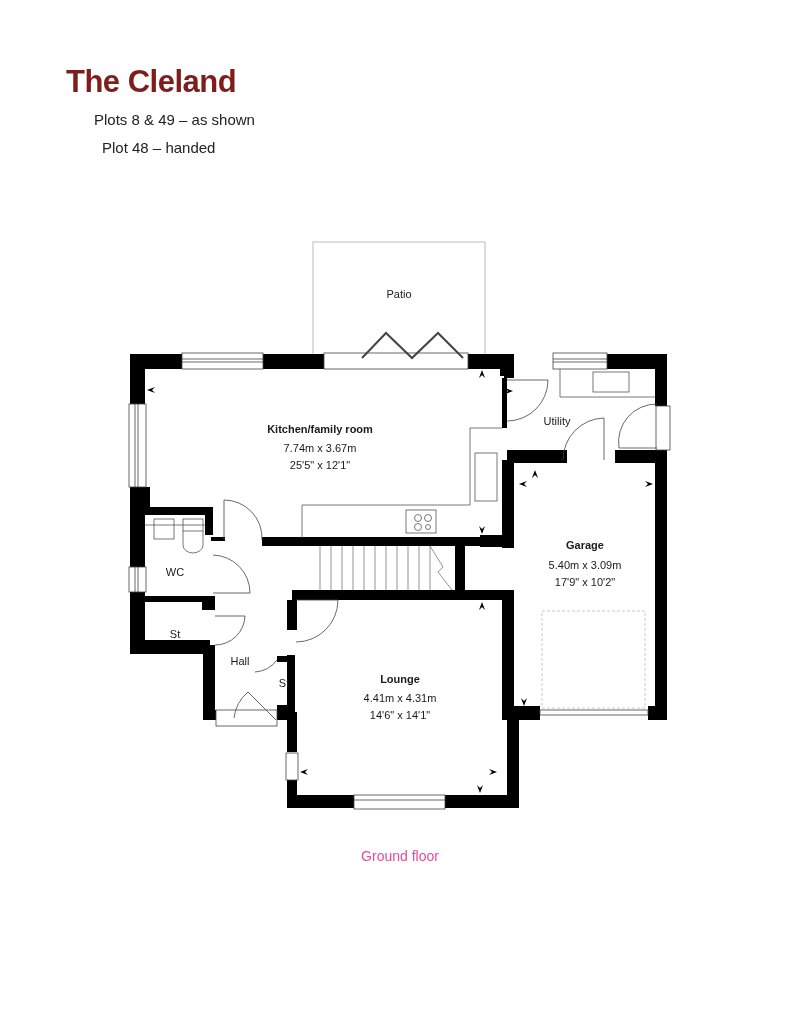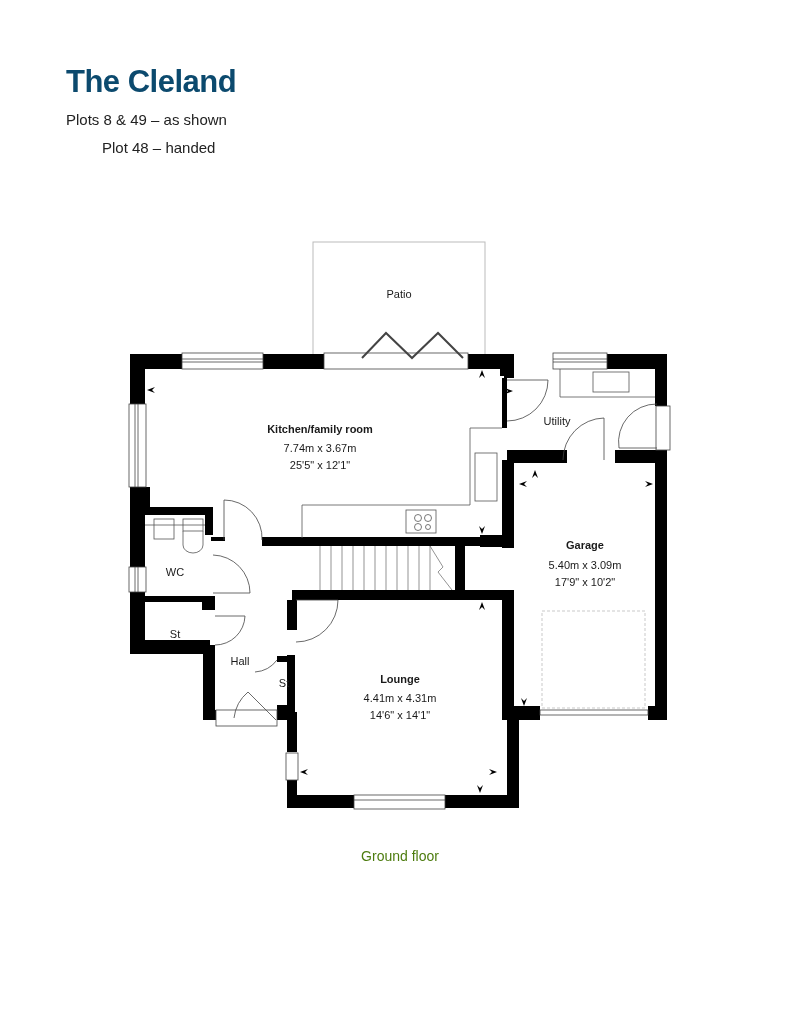--- a/index.html
+++ b/index.html
@@ -1,24 +1,24 @@
 <!DOCTYPE html>
 <html><head>
   <meta charset="utf-8">
   <style>
     html, body { margin: 0; padding: 0; background: #ffffff; }
     body { width: 800px; height: 1036px; position: relative; overflow: hidden; font-family: "Liberation Sans", sans-serif; color: #1a1a1a; }
-    .title { position: absolute; left: 66px; top: 64px; font-size: 31px; font-weight: bold; color: #0c4a6e; letter-spacing: -0.5px; }
+    .title { position: absolute; left: 66px; top: 64px; font-size: 31px; font-weight: bold; color: #7f1d1d; letter-spacing: -0.5px; }
     .sub { position: absolute; left: 66px; font-size: 15px; color: #222; }
-    .sub1 { top: 111px; }
+    .sub1 { top: 111px; margin-left: 28px; }
     .sub2 { top: 139px; margin-left: 36px; }
     svg { position: absolute; left: 0; top: 0; }
     .lbl { font-family: "Liberation Sans", sans-serif; font-size: 11px; fill: #1a1a1a; text-anchor: middle; }
     .lblb { font-family: "Liberation Sans", sans-serif; font-size: 11px; font-weight: bold; fill: #1a1a1a; text-anchor: middle; }
-    .floor { position: absolute; left: 0; width: 800px; top: 848px; text-align: center; font-size: 14px; color: #4d7c0f; }
+    .floor { position: absolute; left: 0; width: 800px; top: 848px; text-align: center; font-size: 14px; color: #ec4899; }
   </style>
 </head>
 <body>
 
 <div class="title">The Cleland</div>
 <div class="sub sub1">Plots 8 &amp; 49 – as shown</div>
 <div class="sub sub2">Plot 48 – handed</div>
 
 <svg width="800" height="1036" viewBox="0 0 800 1036" xmlns="http://www.w3.org/2000/svg">
 

